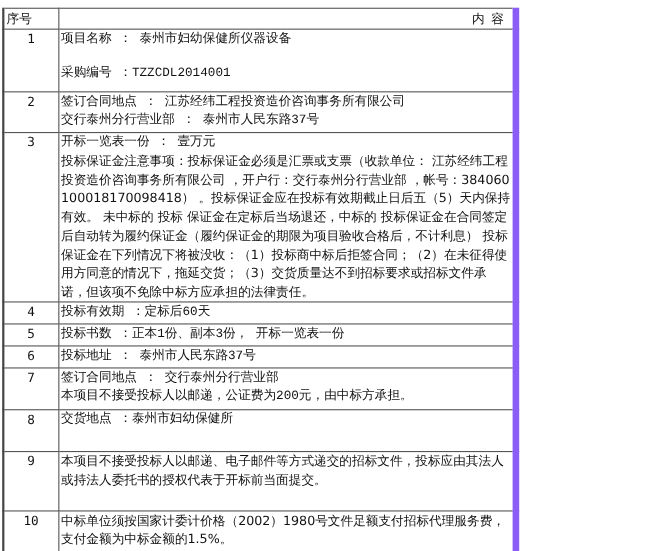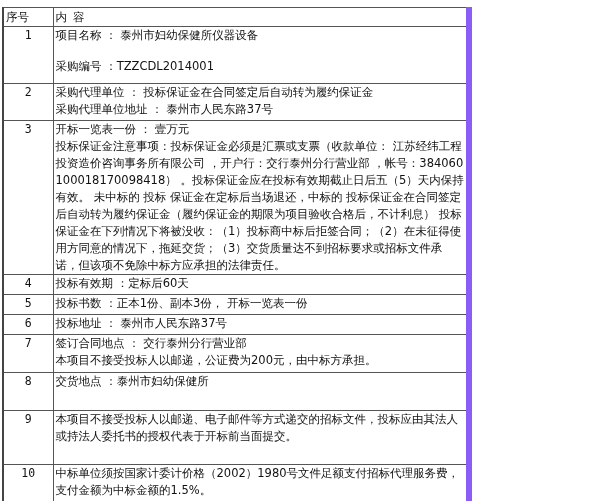--- a/index.html
+++ b/index.html
@@ -8,24 +8,24 @@
     table.bid {
       position: absolute; left: 2px; top: 7px; width: 470px;
       border-collapse: collapse; table-layout: fixed;
       border-left: 2px solid #444; border-right: 6px solid #8b5cf6; border-top: 1px solid #555;
     }
     table.bid td, table.bid th {
       border: 1px solid #555; padding: 0 2px; vertical-align: top;
       font-size: 11.5px; line-height: 17px; font-weight: normal;
     }
     table.bid th { text-align: left; height: 18px; line-height: 18px; }
-    table.bid th.content-head { text-align: left; letter-spacing: 6px; }
+    table.bid th.content-head { text-align: right; letter-spacing: 6px; }
     col.c1 { width: 50px; }
     td.num { text-align: center; vertical-align: middle; font-family: "DejaVu Sans Mono", monospace; font-size: 10.5px; }
-    .line { display: block; white-space: nowrap; }
+    .line { display: block; white-space: nowrap; font-family: Liberation Mono, monospace; }
     .wrap { display: block; white-space: normal; word-break: break-all; }
     .gap { display: block; height: 14px; }
     tr.r1 td { height: 56px; }
     tr.r2 td { height: 36px; }
     tr.r3 td { height: 127px; }
     tr.r4 td, tr.r5 td, tr.r6 td { height: 19px; }
     tr.r7 td { height: 37px; }
     tr.r8 td { height: 37px; }
     tr.r9 td { height: 53px; }
     tr.r10 td { height: 55px; }
@@ -51,22 +51,22 @@
       <td class="num">1</td>
       <td>
         <span class="line">项目名称 ：  泰州市妇幼保健所仪器设备</span>
         <span class="gap"></span>
         <span class="line">采购编号 ：TZZCDL2014001</span>
       </td>
     </tr>
     <tr class="r2">
       <td class="num">2</td>
       <td>
-        <span class="line">采购代理单位 ：  投标保证金在合同签定后自动转为履约保证金</span>
-        <span class="line">采购代理单位地址 ：  泰州市人民东路37号</span>
+        <span class="line">签订合同地点 ：  江苏经纬工程投资造价咨询事务所有限公司</span>
+        <span class="line">交行泰州分行营业部 ：  泰州市人民东路37号</span>
       </td>
     </tr>
     <tr class="r3">
       <td class="num">3</td>
       <td>
         <span class="line">开标一览表一份 ：  壹万元</span>
         <span class="wrap">投标保证金注意事项：投标保证金必须是汇票或支票（收款单位：  江苏经纬工程投资造价咨询事务所有限公司 ，开户行：交行泰州分行营业部 ，帐号：384060100018170098418） 。投标保证金应在投标有效期截止日后五（5）天内保持有效。 未中标的 投标 保证金在定标后当场退还，中标的 投标保证金在合同签定后自动转为履约保证金（履约保证金的期限为项目验收合格后，不计利息） 投标保证金在下列情况下将被没收：（1）投标商中标后拒签合同；（2）在未征得使用方同意的情况下，拖延交货；（3）交货质量达不到招标要求或招标文件承诺，但该项不免除中标方应承担的法律责任。</span>
       </td>
     </tr>
     <tr class="r4">

